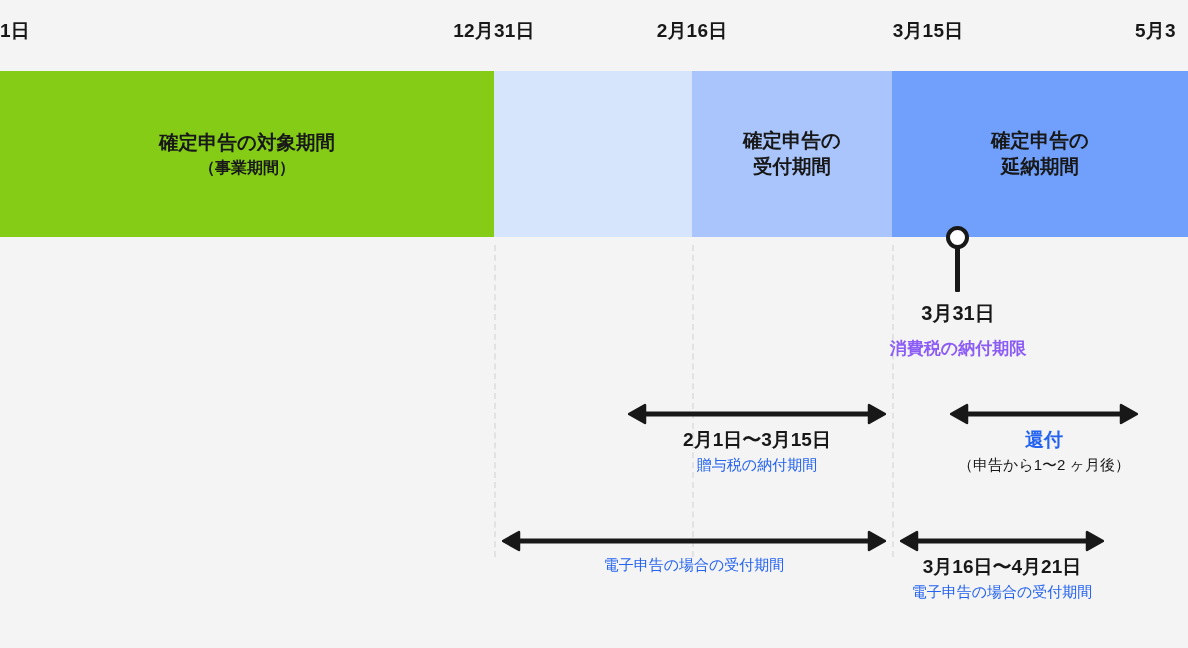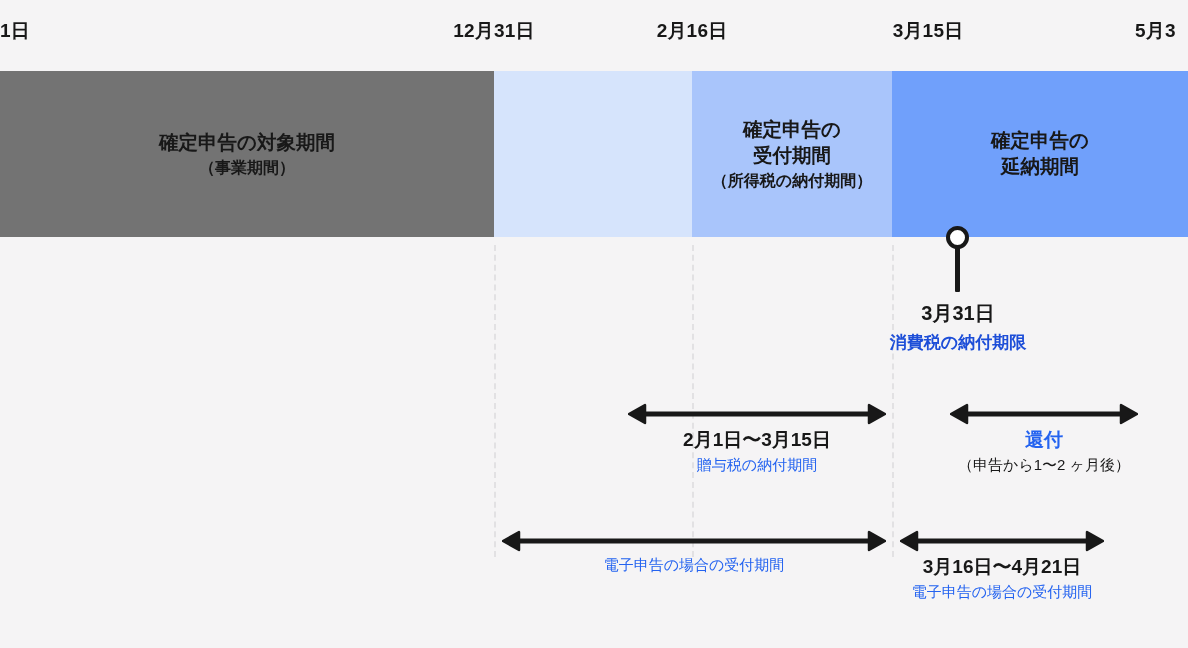--- a/index.html
+++ b/index.html
@@ -116,23 +116,23 @@
   }
   .pin-date {
     font-size: 20px;
     font-weight: bold;
     color: #181818;
     line-height: 1.35;
   }
   .pin-note {
     font-size: 17px;
     font-weight: bold;
-    color: #1d4ed8;
+    color: #8b5cf6;
     line-height: 1.4;
-    margin-top: 4px;
+    margin-top: 10px;
   }
 
   
   .range {
     position: absolute;
   }
   .range-arrow {
     position: absolute;
     left: 0;
     top: 0;
@@ -168,29 +168,28 @@
 
   <div class="axis">
       <div class="axis-label" style="left: 0px;">1日</div>
       <div class="axis-label" style="left: 494px; transform: translateX(-50%);">12月31日</div>
       <div class="axis-label" style="left: 692px; transform: translateX(-50%);">2月16日</div>
       <div class="axis-label" style="left: 928px; transform: translateX(-50%);">3月15日</div>
       <div class="axis-label" style="left: 1135px;">5月3</div>
     </div>
 
   <div class="bands">
-      <div class="band" style="left: 0px; width: 494px; background: #737373;">
+      <div class="band" style="left: 0px; width: 494px; background: #84cc16;">
         <div class="band-title">確定申告の対象期間</div>
         <div class="band-sub">（事業期間）</div>
       </div>
       <div class="band" style="left: 494px; width: 198px; background: rgb(214, 228, 252);"></div>
       <div class="band" style="left: 692px; width: 200px; background: rgb(169, 197, 251);">
         <div class="band-title">確定申告の
 受付期間</div>
-        <div class="band-sub">（所得税の納付期間）</div>
       </div>
       <div class="band" style="left: 892px; width: 296px; background: rgb(112, 160, 251);">
         <div class="band-title">確定申告の
 延納期間</div>
       </div>
     </div>
 
   <div class="guides-layer">
       <div class="guide" style="left: 494px;"></div>
       <div class="guide" style="left: 692px;"></div>

